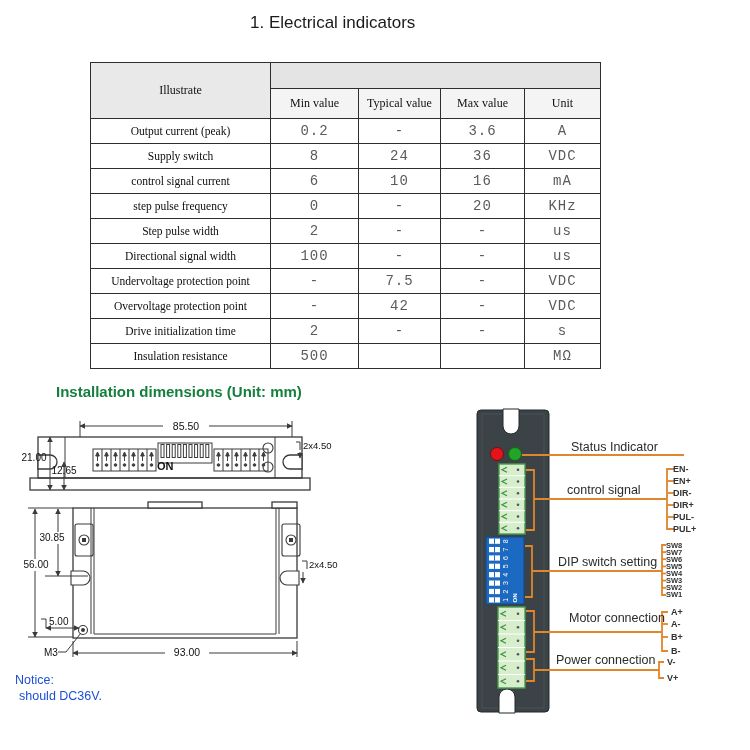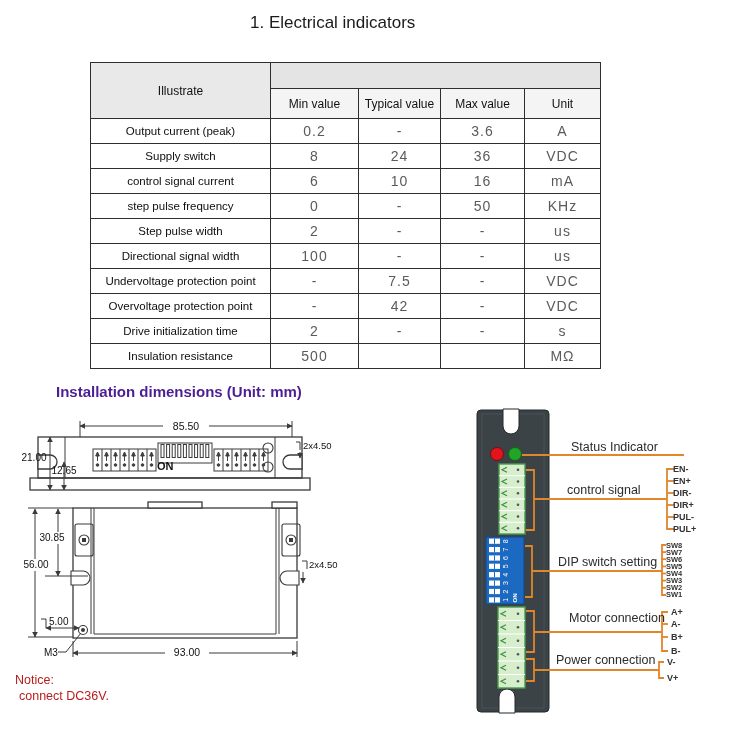--- a/index.html
+++ b/index.html
@@ -1,32 +1,32 @@
 <!DOCTYPE html>
 <html><head>
 <meta charset="utf-8">
 <style>
   html,body{margin:0;padding:0;background:#ffffff;}
   .canvas{position:relative;width:750px;height:750px;background:#fff;overflow:hidden;
           font-family:"Liberation Sans",sans-serif;color:#161616;padding-left:36px;}
   .page-title{position:absolute;left:250px;top:13px;font-size:17px;color:#1a1a1a;}
   
   #spec-table{position:absolute;left:90px;top:62px;border-collapse:collapse;table-layout:fixed;}
-  #spec-table td{border:1.5px solid #2e2e2e;padding:0;text-align:center;vertical-align:middle;overflow:hidden;}
+  #spec-table td{border:1.5px solid #2e2e2e;padding:0;text-align:center;vertical-align:middle;overflow:hidden;font-family:Liberation Serif, serif;}
   #spec-table .topbar{background:#e4e4e4;height:25px;}
   #spec-table .illu{background:#e9e9e9;font-size:12px;color:#111;}
   #spec-table .hrow td{background:#f4f4f4;font-size:12px;height:29px;color:#111;}
   #spec-table .lab{font-size:11.5px;color:#0d0d0d;height:24px;}
-  #spec-table .val{font-family:Liberation Sans, sans-serif;font-size:14px;color:#5a5a5a;letter-spacing:1px;margin-top:22px;}
+  #spec-table .val{font-family:Liberation Mono, monospace;font-size:14px;color:#5a5a5a;letter-spacing:1px;margin-top:22px;}
   
-  .install-heading{position:absolute;left:56px;top:383px;font-size:15px;font-weight:bold;color:#4c1d95;}
+  .install-heading{position:absolute;left:56px;top:383px;font-size:15px;font-weight:bold;color:#15803d;}
   #install-svg{position:absolute;left:18px;top:405px;}
   #driver-svg{position:absolute;left:455px;top:400px;}
   
-  .notice{position:absolute;left:15px;top:672px;font-size:12.5px;line-height:16px;color:#b91c1c;}
+  .notice{position:absolute;left:15px;top:672px;font-size:12.5px;line-height:16px;color:#1d4ed8;}
   .notice .l2{padding-left:4px;}
   svg text{font-family:"Liberation Sans",sans-serif;}
 </style>
 </head>
 <body>
 
 <div class="canvas">
 
   <div class="page-title">1. Electrical indicators</div>
 
@@ -67,21 +67,21 @@
           <td class="lab">control signal current</td>
           <td class="val">6</td>
           <td class="val">10</td>
           <td class="val">16</td>
           <td class="val">mA</td>
         </tr>
     <tr>
           <td class="lab">step pulse frequency</td>
           <td class="val">0</td>
           <td class="val">-</td>
-          <td class="val">50</td>
+          <td class="val">20</td>
           <td class="val">KHz</td>
         </tr>
     <tr>
           <td class="lab">Step pulse width</td>
           <td class="val">2</td>
           <td class="val">-</td>
           <td class="val">-</td>
           <td class="val">us</td>
         </tr>
     <tr>
@@ -414,16 +414,16 @@
       <text x="671" y="627">A-</text>
       <text x="671" y="640">B+</text>
       <text x="671" y="654">B-</text>
       <text x="667" y="665">V-</text>
       <text x="667" y="681">V+</text>
     </g>
   </svg>
 
   <div class="notice">
     <div>Notice:</div>
-    <div class="l2">connect DC36V.</div>
+    <div class="l2">should DC36V.</div>
   </div>
 
 </div>
 
 </body></html>

